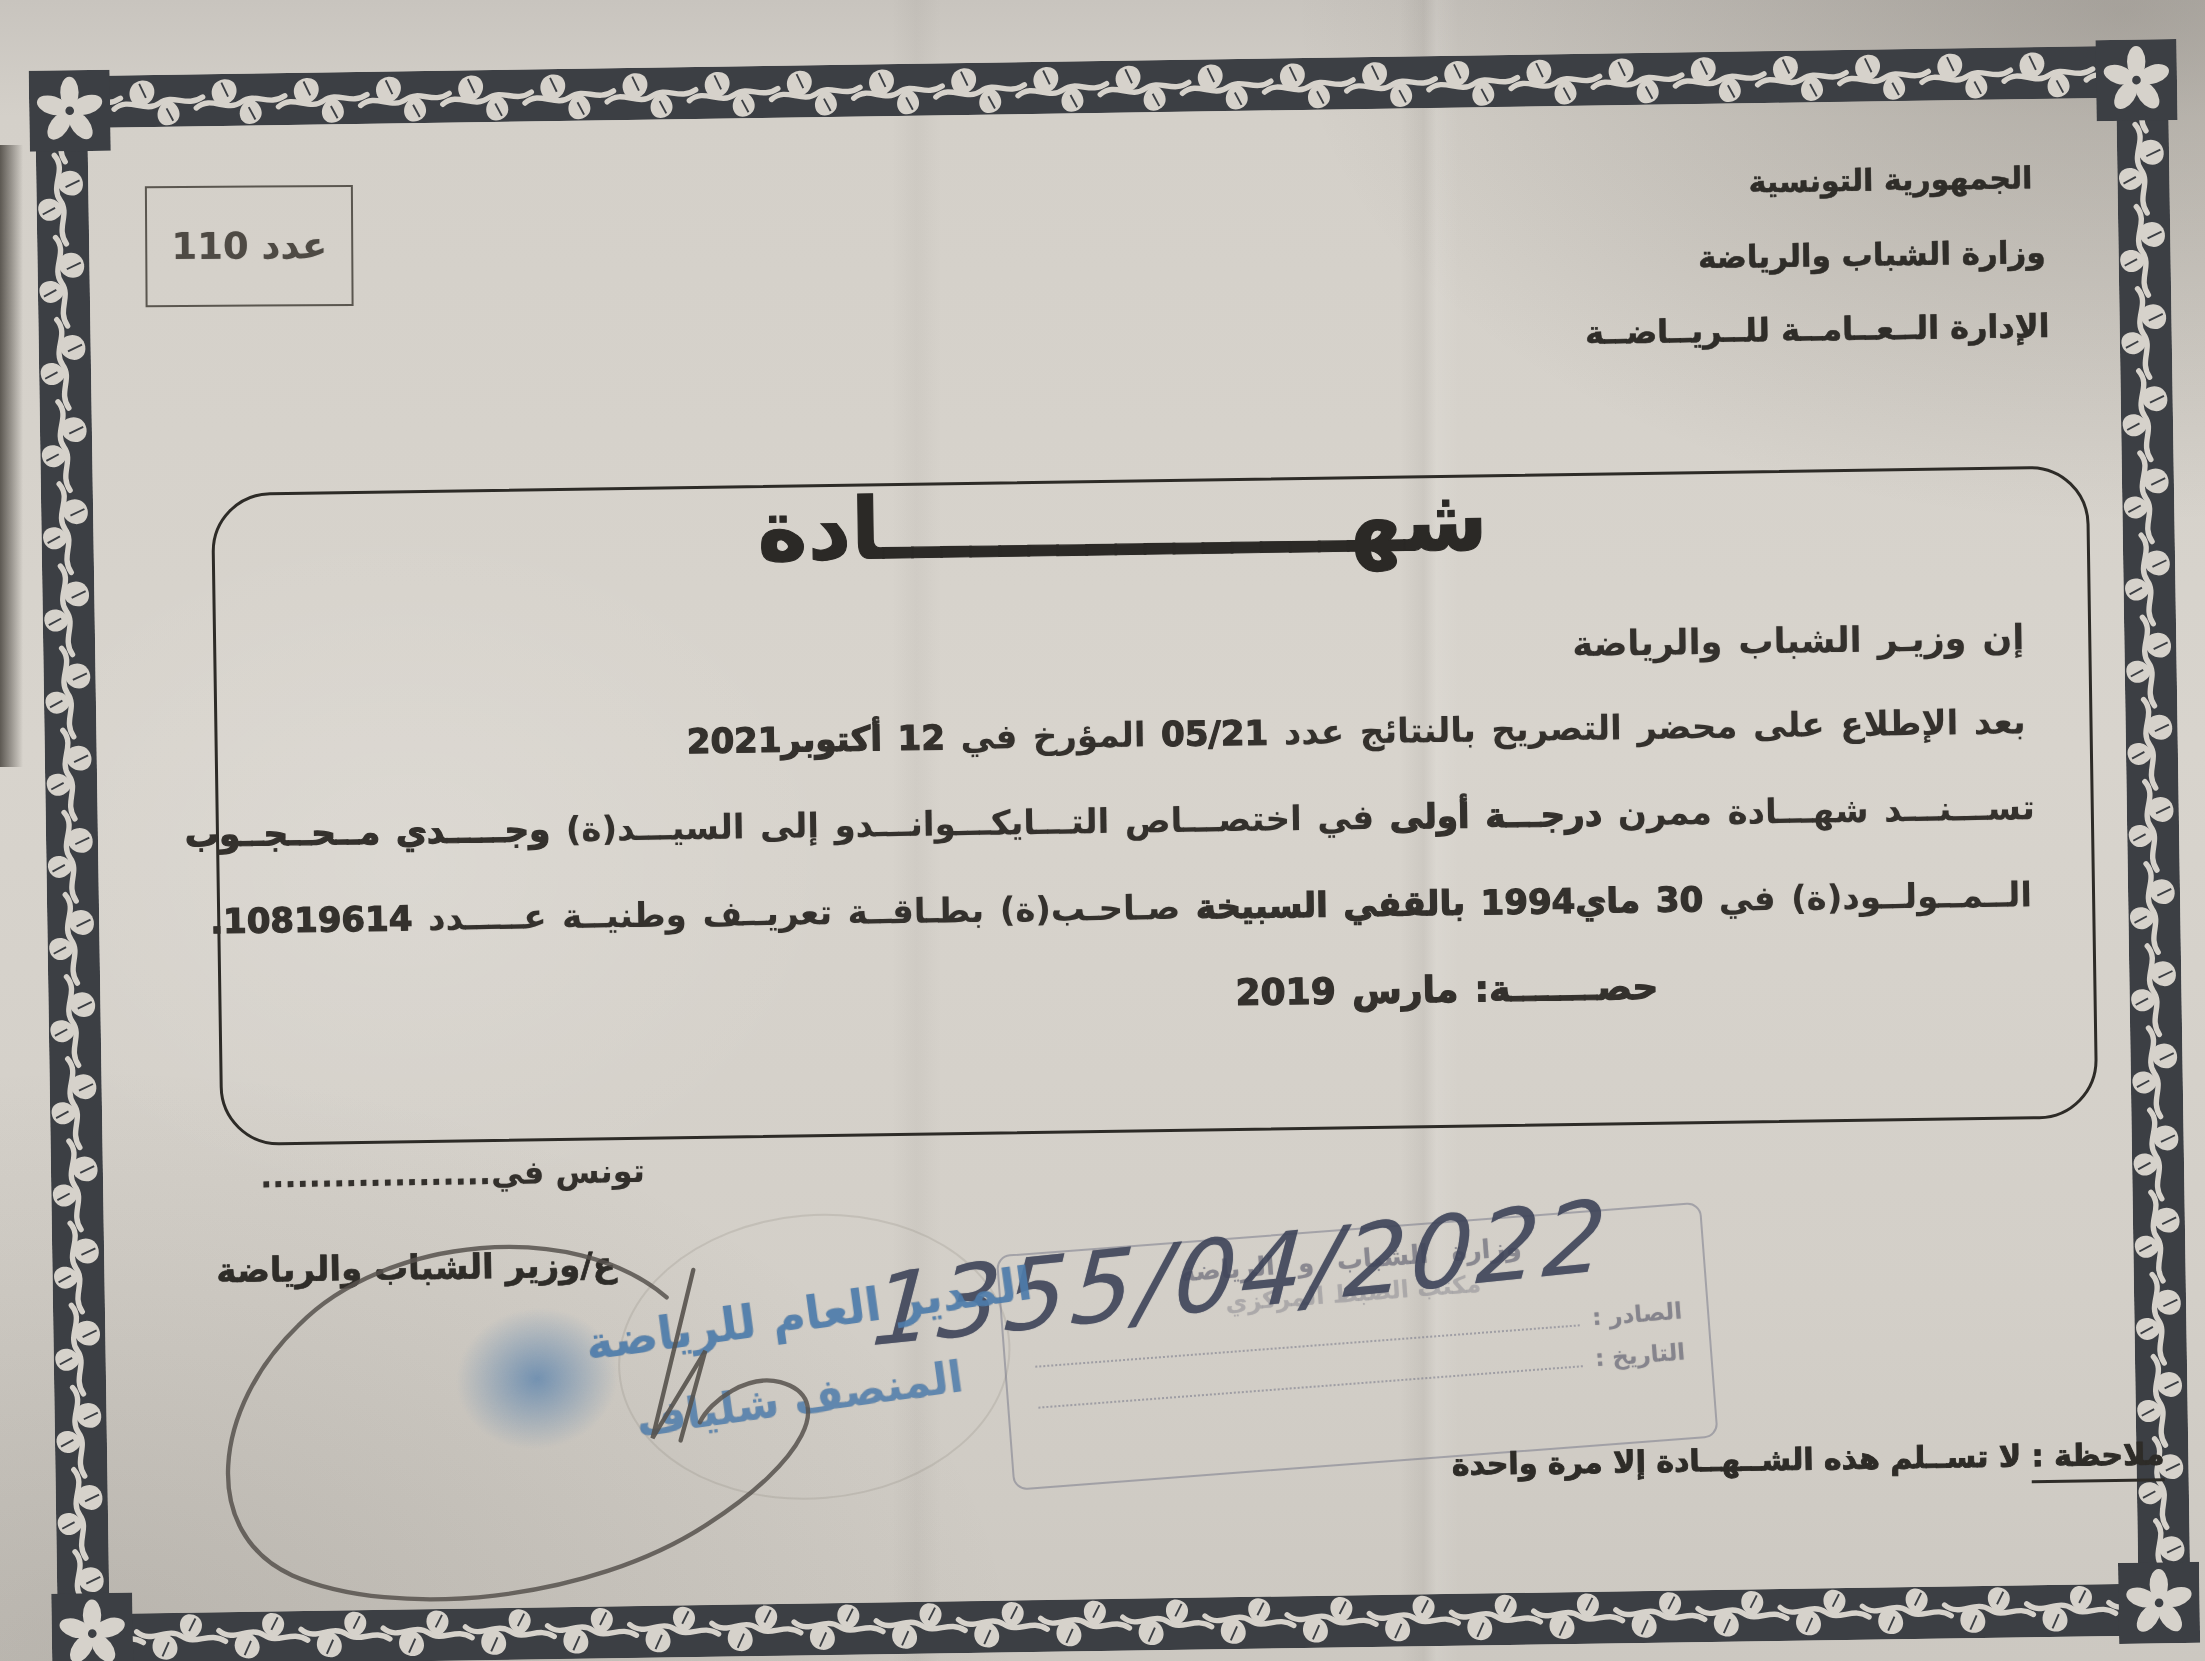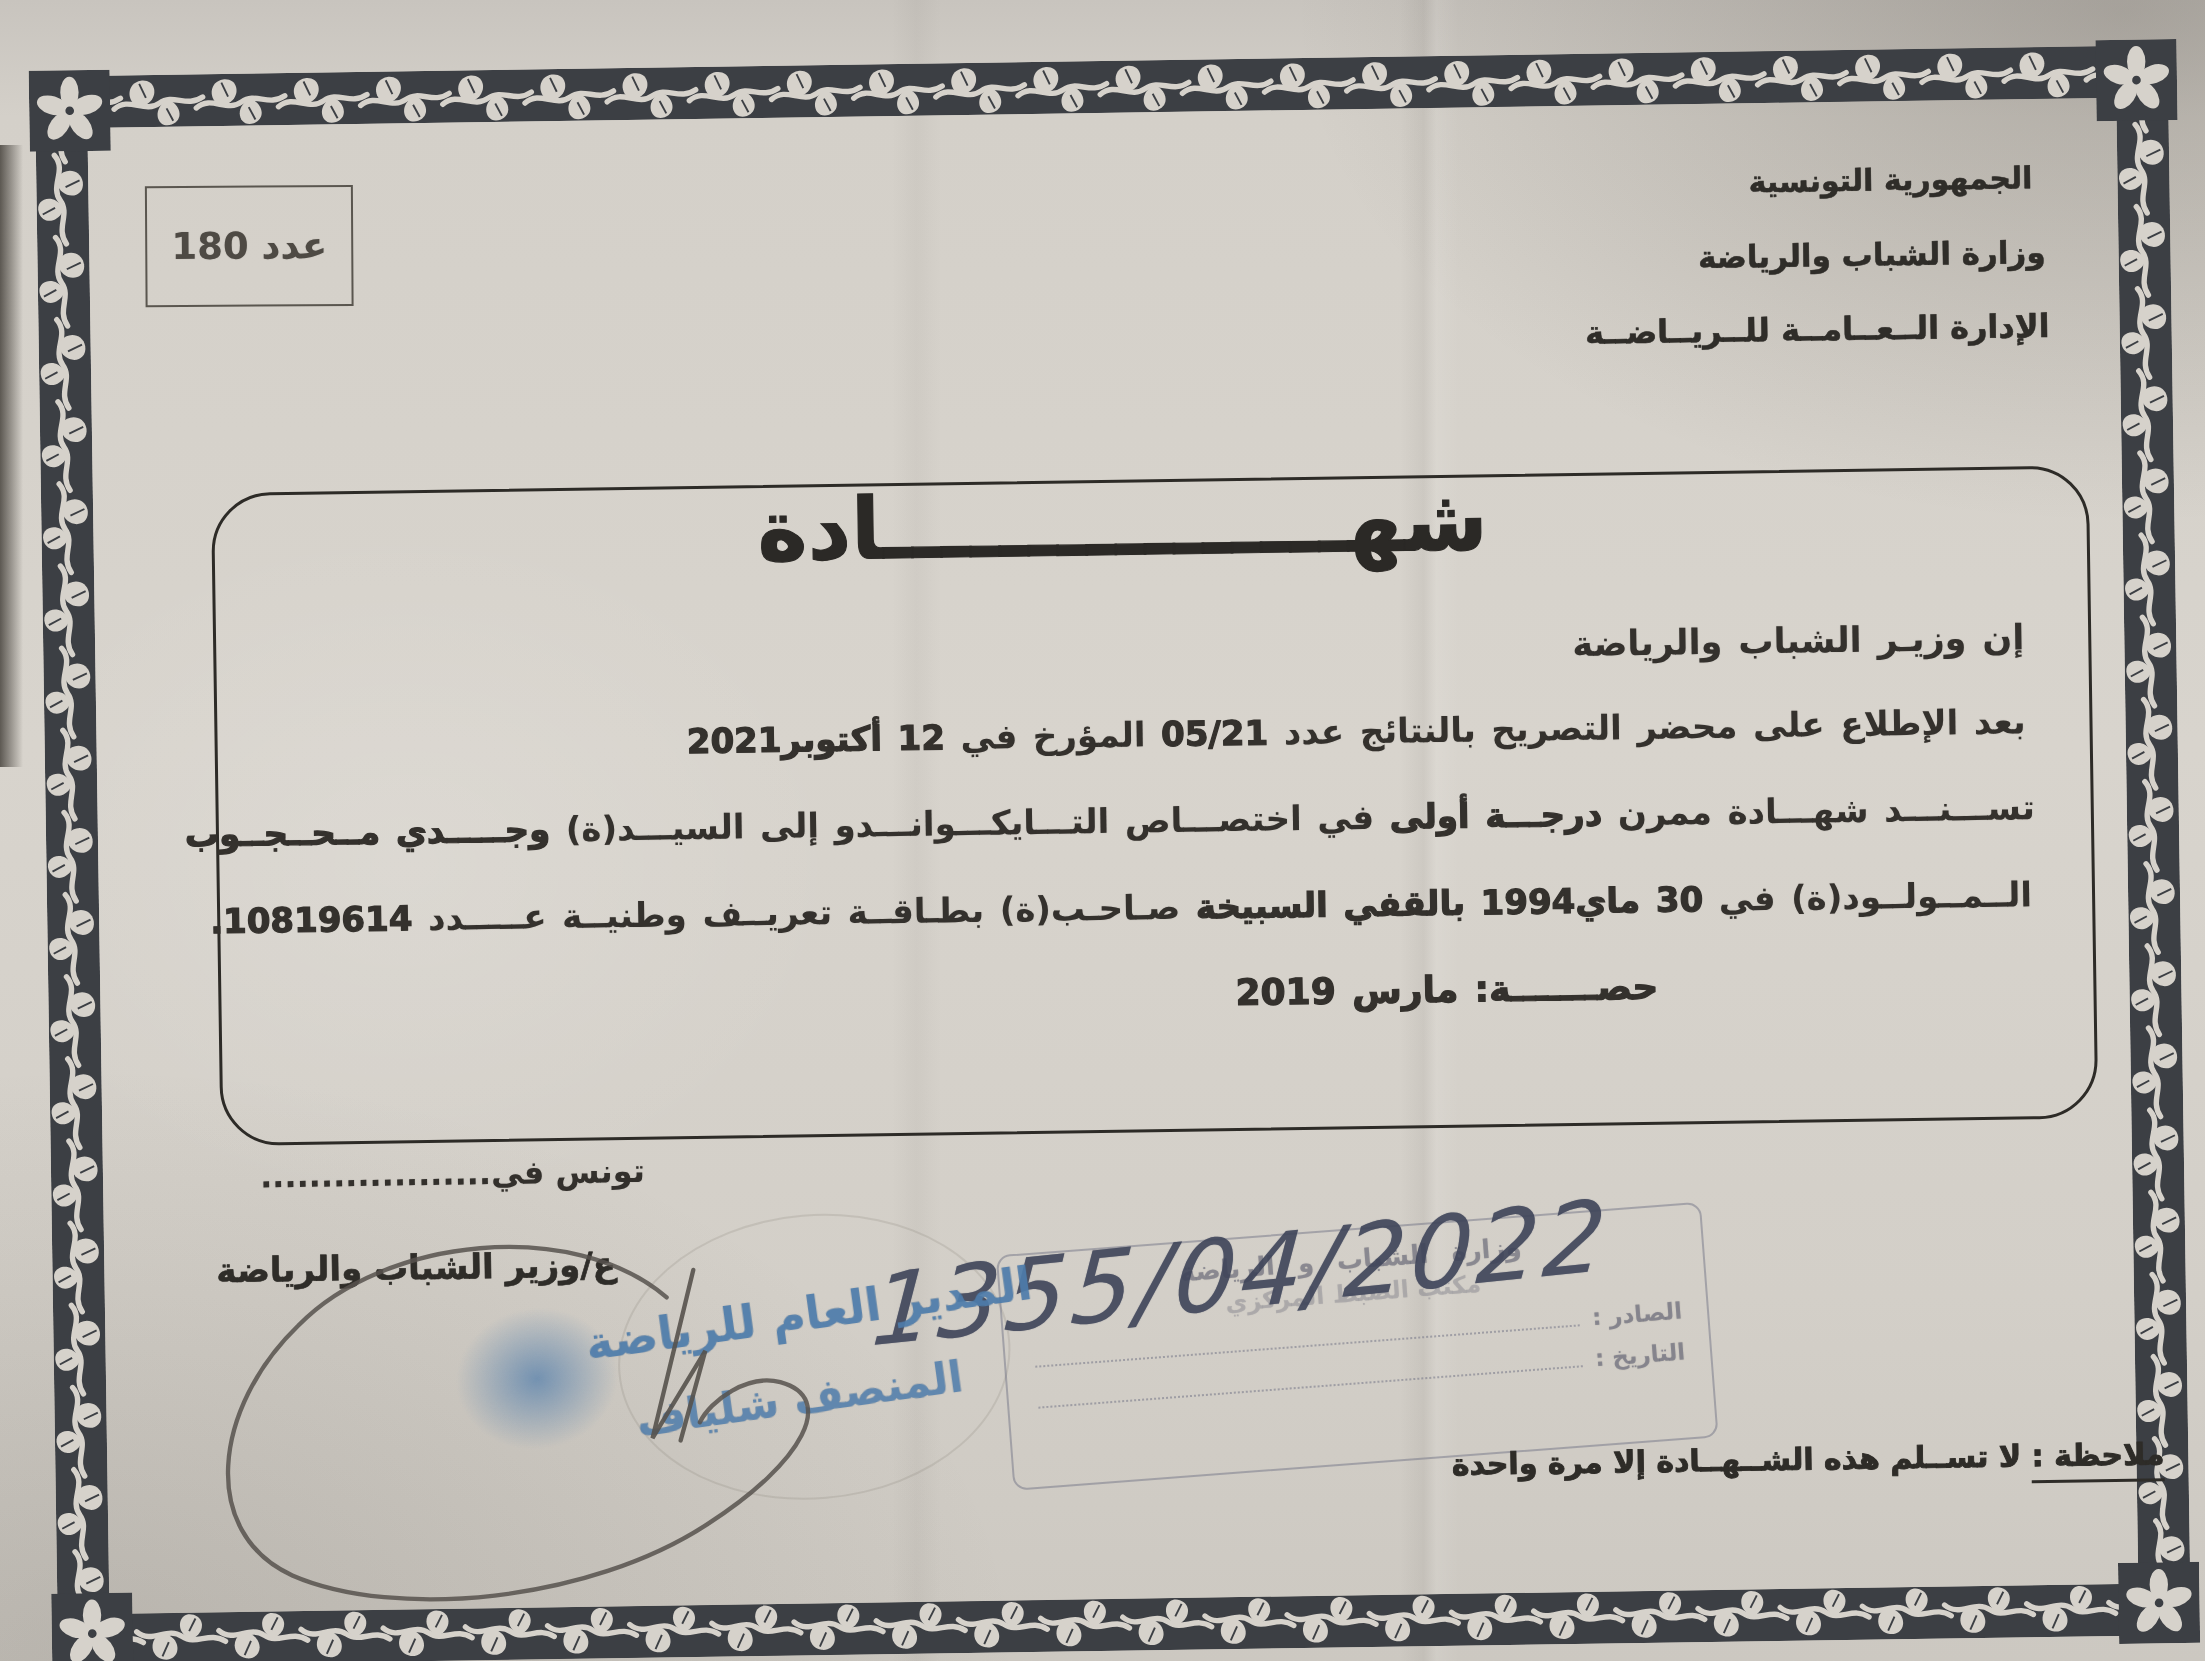--- a/index.html
+++ b/index.html
@@ -252,21 +252,21 @@
         </svg>
       <svg class="corner bl" viewBox="0 0 150 150" width="81" height="81">
           <use href="#corner-flower"></use>
         </svg>
       <svg class="corner br" viewBox="0 0 150 150" width="81" height="81">
           <use href="#corner-flower"></use>
         </svg>
     </div>
 
     <div class="num-box">
-      <span>عدد 180</span>
+      <span>عدد 110</span>
     </div>
 
     <div class="hdr hdr1">الجمهورية التونسية</div>
     <div class="hdr hdr2">وزارة الشباب والرياضة</div>
     <div class="hdr hdr3">الإدارة الــعــامــة للــريــاضــة</div>
 
     <div class="cert-frame"></div>
     <div class="title">شهــــــــــــــــادة</div>
 
     <div class="bline l1">إن وزيـر الشباب والرياضة</div>

